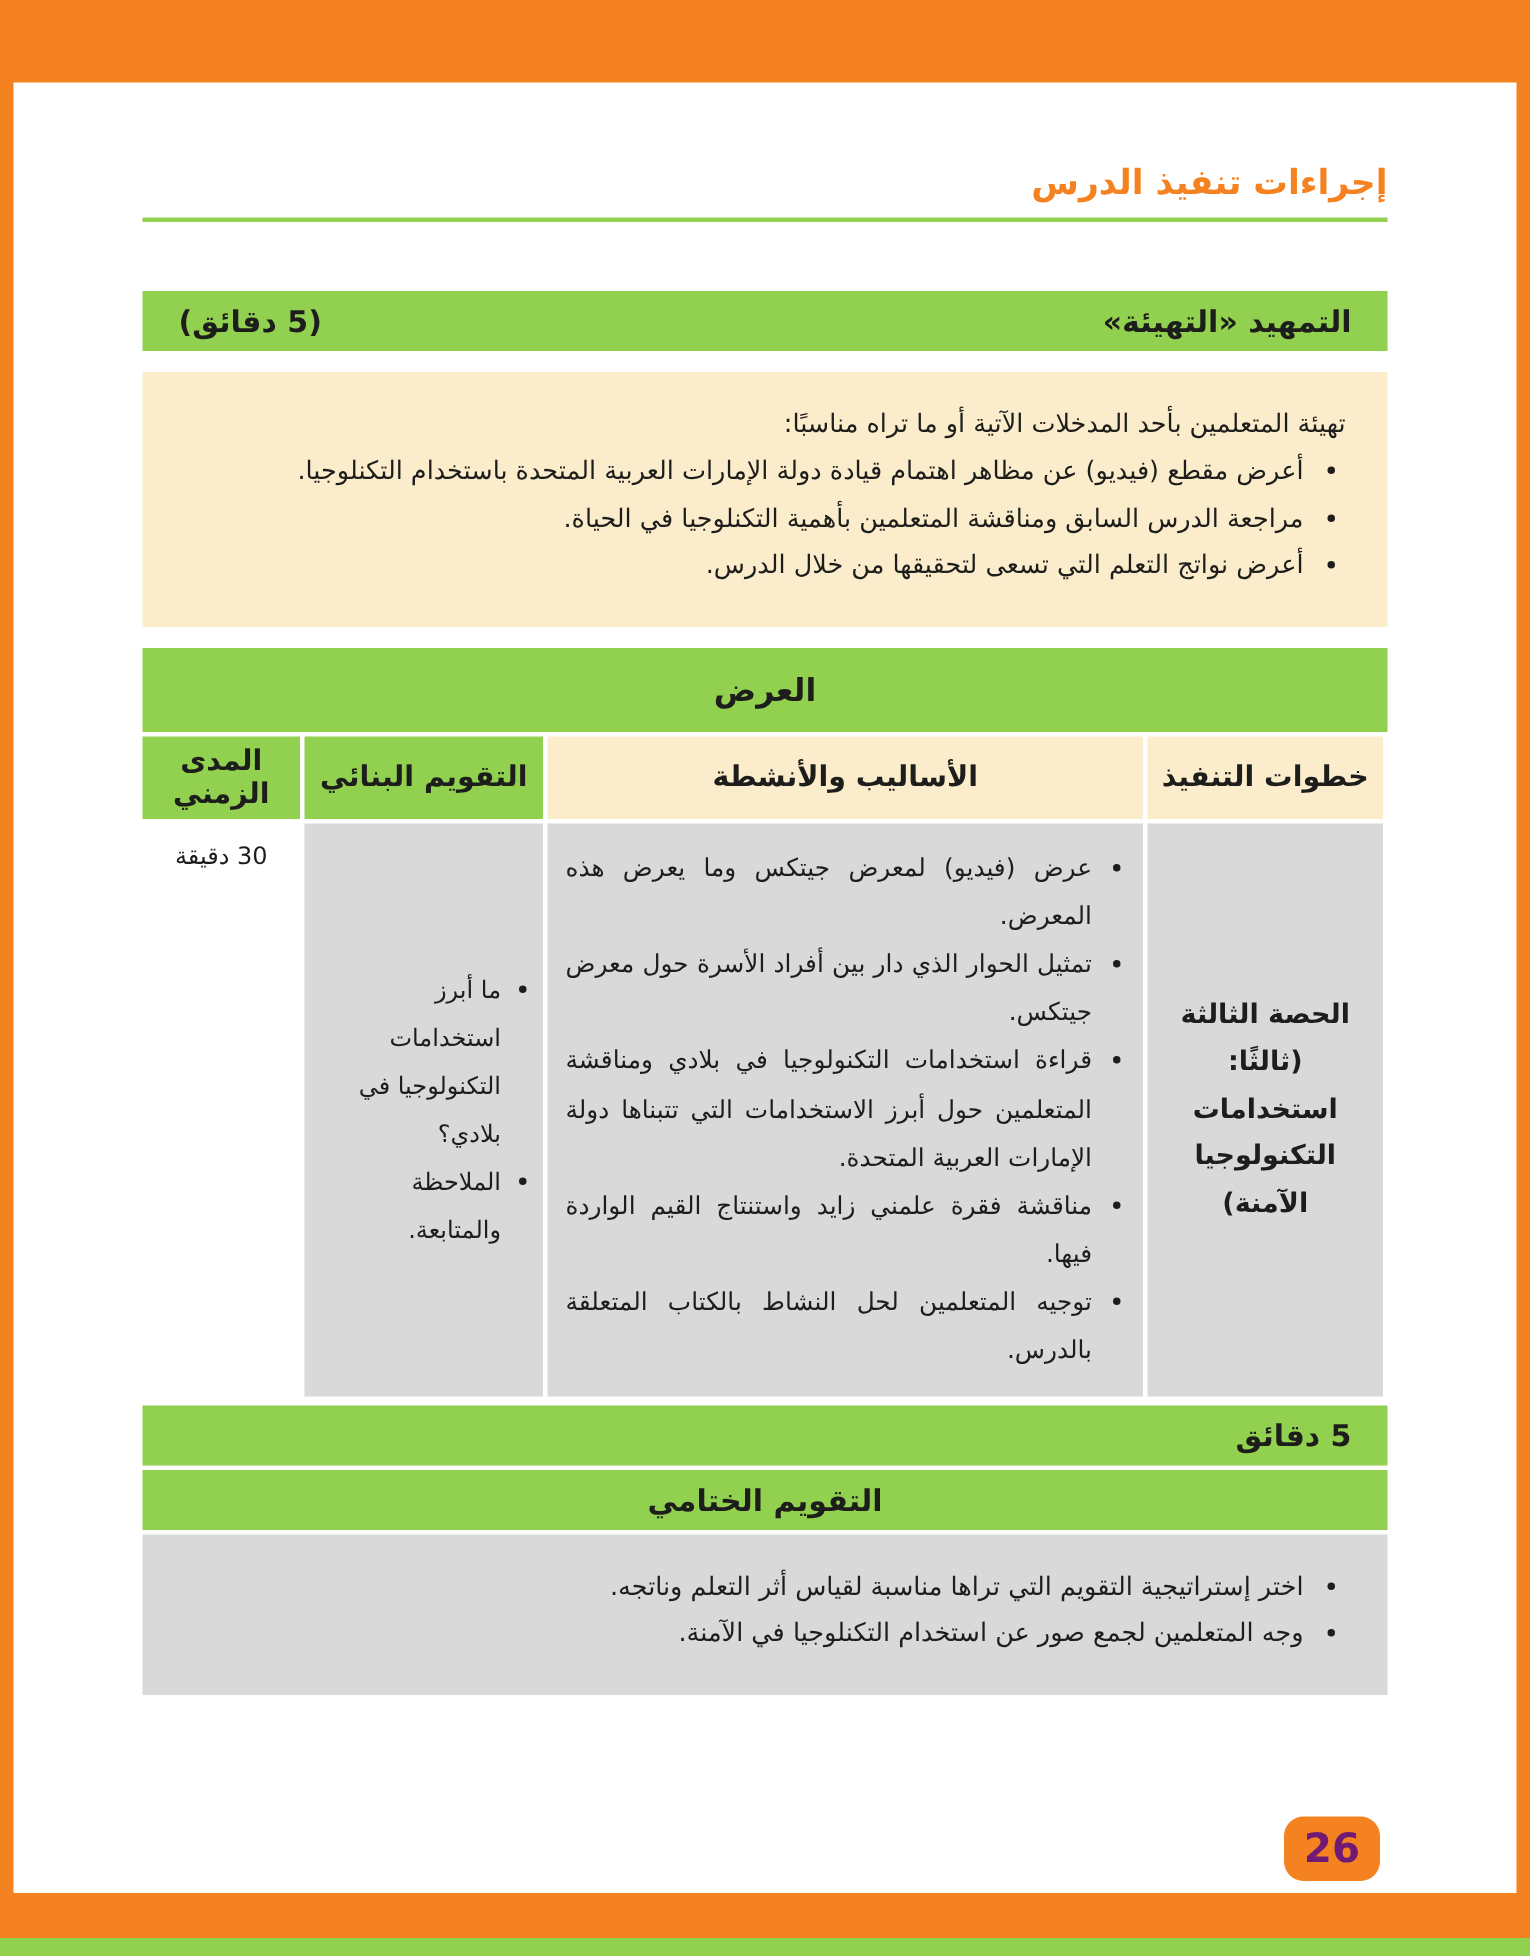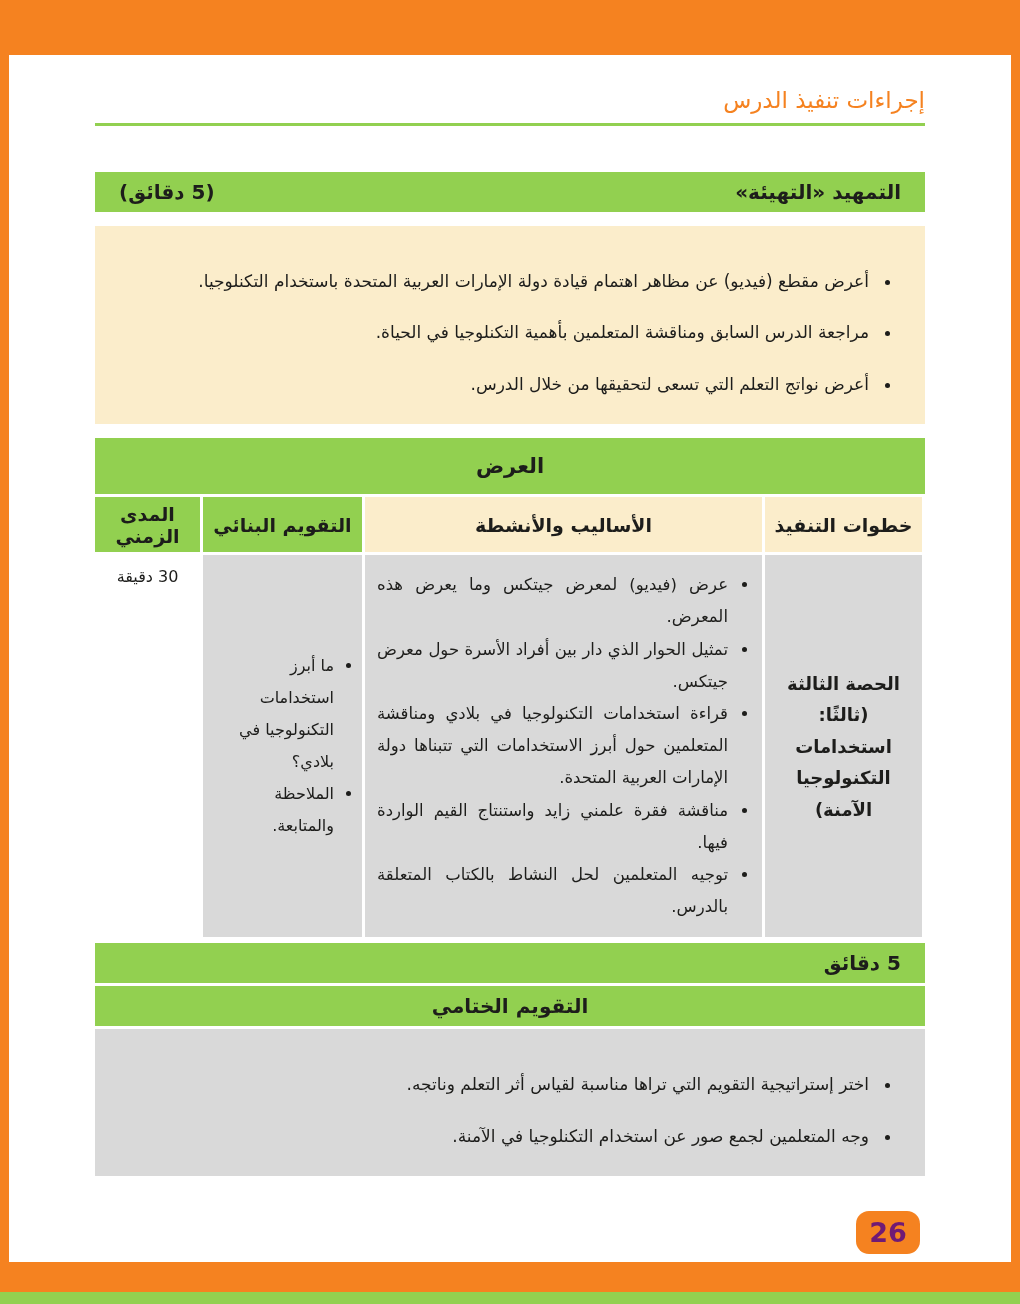--- a/index.html
+++ b/index.html
@@ -21,23 +21,23 @@
   
   .frame-top    { position:absolute; top:0; left:0; width:100%; height:55px; background:var(--orange); }
   .frame-left   { position:absolute; top:0; left:0; width:9px; height:100%; background:var(--orange); }
   .frame-right  { position:absolute; top:0; right:0; width:9px; height:100%; background:var(--orange); }
   .frame-bottom-orange { position:absolute; bottom:12px; left:0; width:100%; height:30px; background:var(--orange); }
   .frame-bottom-green  { position:absolute; bottom:0; left:0; width:100%; height:12px; background:var(--green); }
 
   .content { position:absolute; top:55px; right:95px; width:830px; }
 
   .page-title {
-    margin-top:32px;
+    margin-top:54px;
     font-size:23px;
-    font-weight:normal;
+    font-weight:bold;
     color:var(--orange);
   }
   .title-rule { margin-top:10px; height:3px; background:var(--green); }
 
   .bar {
     background:var(--green);
     height:40px;
     display:flex;
     align-items:center;
     justify-content:space-between;
@@ -52,21 +52,21 @@
 
   .box {
     padding:20px 28px 24px;
     font-size:17px;
     line-height:1.85;
     text-align:right;
   }
   .box.cream { background:var(--cream); }
   .box.gray  { background:var(--gray); }
   .box ul { padding-right:24px; list-style:disc; }
-  .box li { padding-right:4px;margin-top:20px; }
+  .box li { padding-right:4px; }
 
   table.lesson {
     width:100%;
     border-collapse:collapse;
     table-layout:fixed;
   }
   table.lesson th, table.lesson td { border:3px solid #ffffff; }
   table.lesson th {
     height:58px;
     font-size:19px;
@@ -141,20 +141,21 @@
 <div class="content">
 
   <div class="page-title">إجراءات تنفيذ الدرس</div>
   <div class="title-rule"></div>
 
   <div class="bar mt45">
     <span>التمهيد  «التهيئة»</span>
     <span>(5 دقائق)</span>
   </div>
   <div class="box cream mt14">
+    <div>تهيئة المتعلمين بأحد المدخلات الآتية أو ما تراه مناسبًا:</div>
     <ul>
       <li>أعرض مقطع (فيديو) عن مظاهر اهتمام قيادة دولة الإمارات العربية المتحدة باستخدام التكنلوجيا.</li>
       <li>مراجعة الدرس السابق ومناقشة المتعلمين بأهمية التكنلوجيا في الحياة.</li>
       <li>أعرض نواتج التعلم التي تسعى لتحقيقها من خلال الدرس.</li>
     </ul>
   </div>
 
   <div class="bar tall mt14">
     <span>العرض</span>
   </div>

